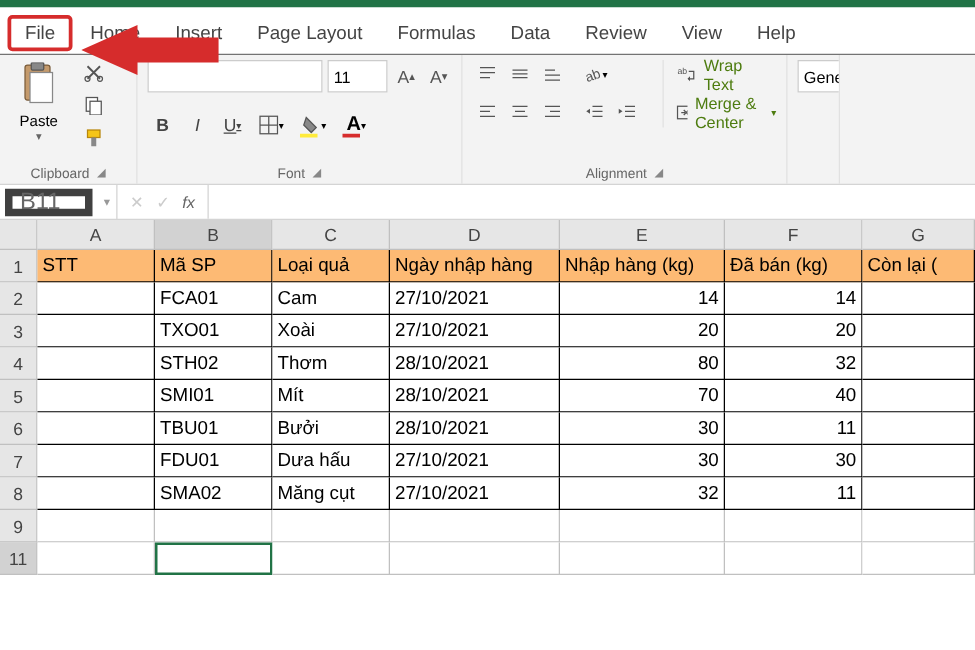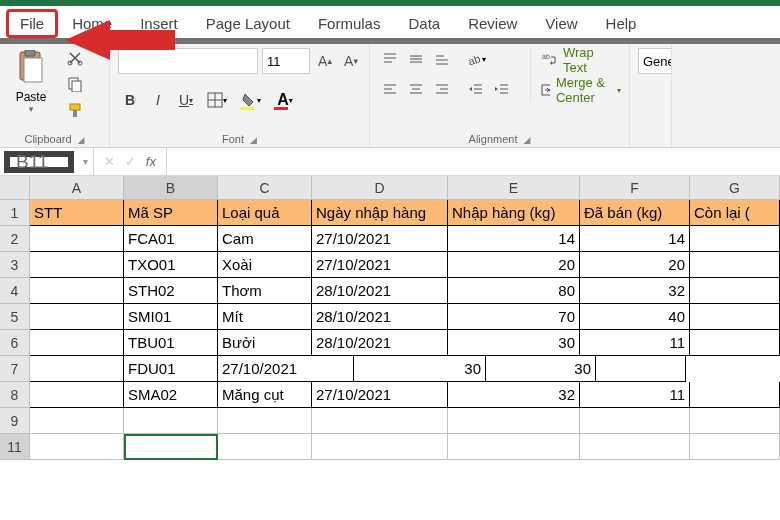--- a/index.html
+++ b/index.html
@@ -2,32 +2,32 @@
 <html><head>
 <meta charset="utf-8">
 <style>
 * { box-sizing: border-box; margin: 0; padding: 0; font-family: 'Segoe UI', Arial, sans-serif; }
 body { width: 780px; height: 520px; overflow: hidden; background: #fff; position: relative; }
 
 
 .titlebar { height: 6px; background: #217346; }
 
 
-.menu-tabs { display: flex; padding: 6px 6px 0 6px; gap: 0; background: #fff; border-bottom: 6px solid #737373; align-items: flex-end; height: 38px; }
+.menu-tabs { display: flex; padding: 6px 6px 0 6px; gap: 0; background: #fff; border-bottom: 1px solid #737373; align-items: flex-start; height: 38px; }
 .menu-tab { padding: 6px 14px; font-size: 15px; color: #444; cursor: pointer; }
 .menu-tab.file { border: 3px solid #d62c2c; border-radius: 4px; padding: 3px 11px; font-weight: 400; }
 
 
 .red-arrow { position: absolute; top: 20px; left: 65px; width: 110px; height: 60px; z-index: 100; pointer-events: none; }
 
 
 .ribbon { display: flex; background: #f3f3f3; border-bottom: 1px solid #d4d4d4; height: 104px; }
 .ribbon-group { border-right: 1px solid #e1e1e1; padding: 4px 8px 2px 8px; display: flex; flex-direction: column; justify-content: space-between; }
 .ribbon-group-content { display: flex; align-items: flex-start; gap: 6px; flex: 1; }
-.ribbon-group-label { font-size: 11px; color: #666; text-align: center; padding: 2px 0 0 0; display: flex; justify-content: center; align-items: flex-end; gap: 6px; }
+.ribbon-group-label { font-size: 11px; color: #666; text-align: center; padding: 2px 0 0 0; display: flex; justify-content: center; align-items: flex-start; gap: 6px; }
 .ribbon-launcher { font-size: 9px; color: #888; }
 
 
 .clipboard-group { width: 110px; }
 .paste-btn { display: flex; flex-direction: column; align-items: center; width: 46px; }
 .paste-icon { width: 34px; height: 40px; display: flex; align-items: center; justify-content: center; }
 .paste-label { font-size: 12px; margin-top: 2px; }
 .clip-side { display: flex; flex-direction: column; gap: 6px; margin-left: 4px; }
 .clip-icon { width: 22px; height: 20px; display: flex; align-items: center; justify-content: center; font-size: 14px; }
 
@@ -387,20 +387,21 @@
         <div class="cell data col-C">Bưởi</div>
         <div class="cell data col-D">28/10/2021</div>
         <div class="cell data col-E right">30</div>
         <div class="cell data col-F right">11</div>
         <div class="cell data col-G"></div>
       </div>
       <div class="sheet-row">
         <div class="row-header">7</div>
         <div class="cell data col-A"></div>
         <div class="cell data col-B">FDU01</div>
+        <div class="cell data col-C">Dưa hấu</div>
         <div class="cell data col-D">27/10/2021</div>
         <div class="cell data col-E right">30</div>
         <div class="cell data col-F right">30</div>
         <div class="cell data col-G"></div>
       </div>
       <div class="sheet-row">
         <div class="row-header">8</div>
         <div class="cell data col-A"></div>
         <div class="cell data col-B">SMA02</div>
         <div class="cell data col-C">Măng cụt</div>

